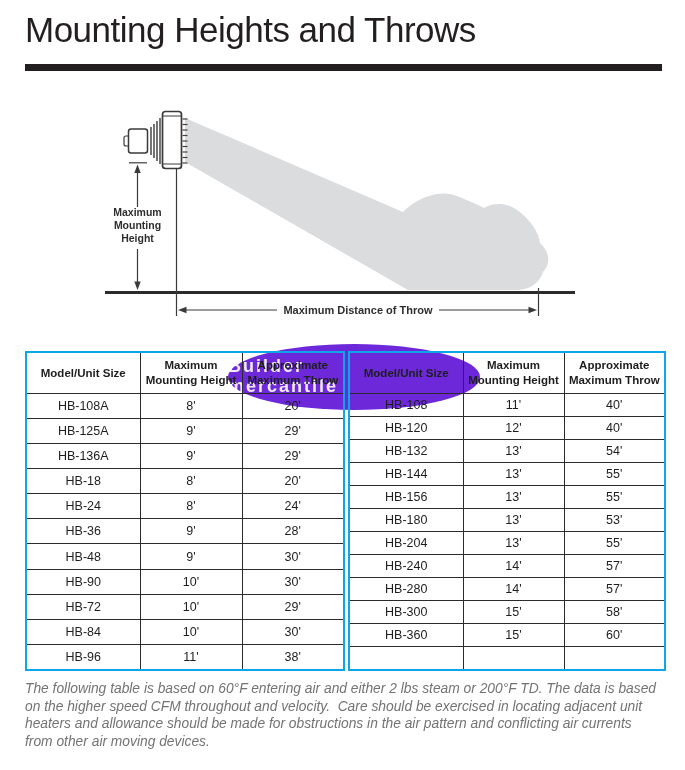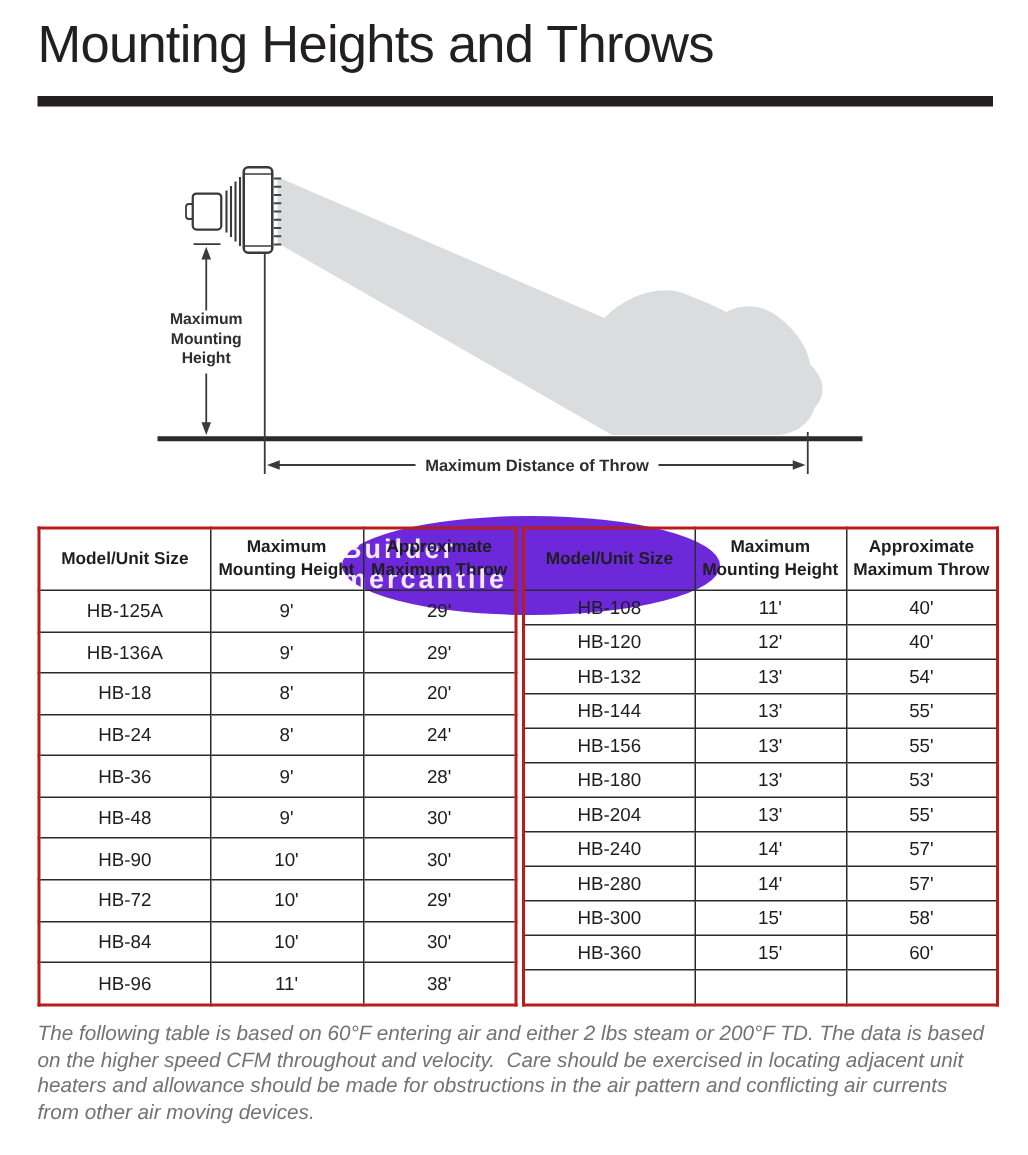--- a/index.html
+++ b/index.html
@@ -33,21 +33,21 @@
   .watermark span{
     font-size:18px;font-weight:bold;color:#ffffff;opacity:0.9;letter-spacing:2px;
   }
   .table-wrap{
     position:absolute;left:25px;top:351px;width:637px;
     display:flex;gap:3px;
   }
   table.dtable{
     border-collapse:collapse;table-layout:fixed;
     background:transparent;
-    border:2px solid #b91c1c;
+    border:2px solid #0ea5e9;
   }
   table.dtable.left{width:318px;border-right-width:2px;}
   table.dtable.right{width:316px;border-left-width:2px;}
   .dtable th,.dtable td{
     border:1px solid #2b2b2b;text-align:center;vertical-align:middle;
     overflow:hidden;background:transparent;
   }
   .dtable th{
     font-size:11.5px;font-weight:bold;height:40px;line-height:1.3;
     padding:0 4px;color:#1e1e1e;
@@ -146,20 +146,25 @@
         </colgroup>
       <thead>
         <tr>
           <th>Model/Unit Size</th>
           <th>Maximum Mounting Height</th>
           <th>Approximate Maximum Throw</th>
         </tr>
       </thead>
       <tbody id="left-table-body">
           <tr>
+            <td>HB-108A</td>
+            <td>8'</td>
+            <td>20'</td>
+          </tr>
+          <tr>
             <td>HB-125A</td>
             <td>9'</td>
             <td>29'</td>
           </tr>
           <tr>
             <td>HB-136A</td>
             <td>9'</td>
             <td>29'</td>
           </tr>
           <tr>

